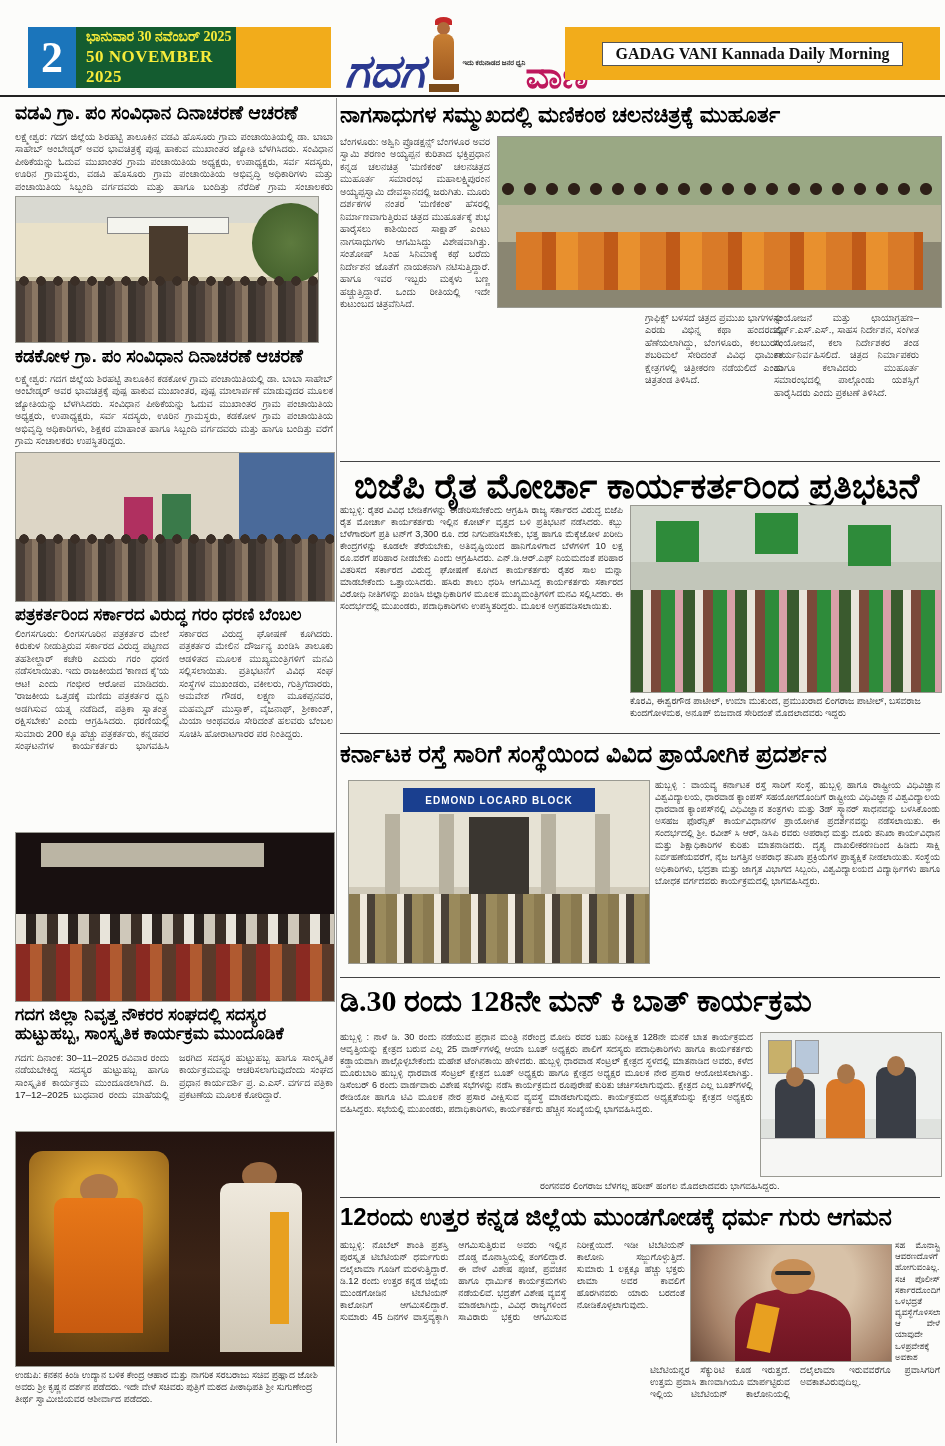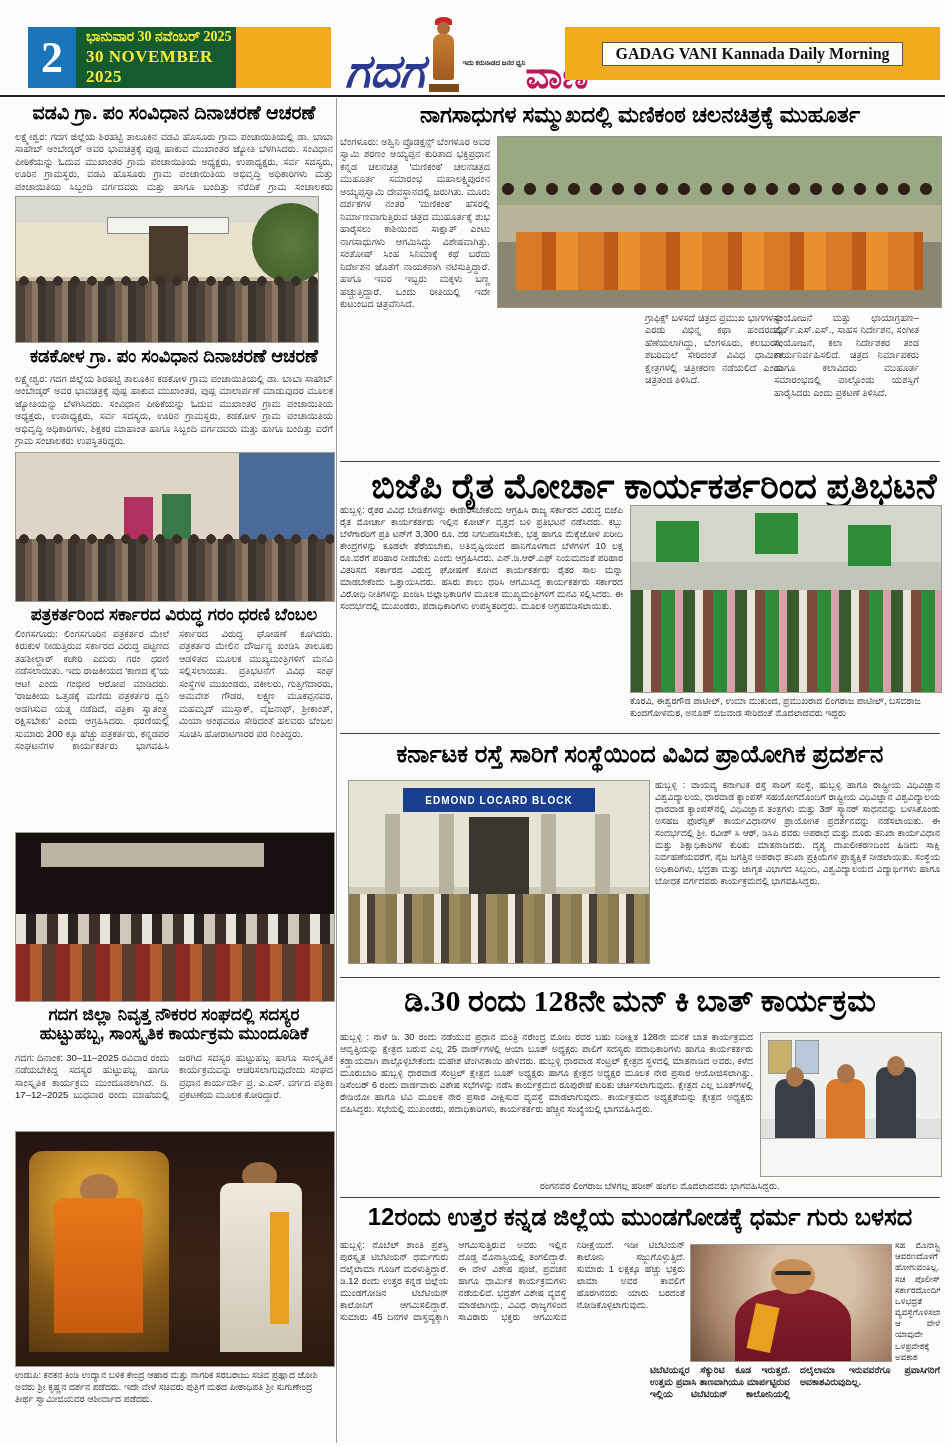--- a/index.html
+++ b/index.html
@@ -24,21 +24,21 @@
   .statue .bodyy{position:absolute;left:6px;top:14px;width:21px;height:46px;border-radius:8px 8px 3px 3px;
                  background:linear-gradient(#c87f33,#a05a20);}
   .statue .base{position:absolute;left:2px;bottom:0;width:30px;height:8px;background:#7a4a1a;}
   .banner{background:#f2ac1b;display:flex;align-items:center;justify-content:center;}
   .banner .inner{background:#fff;border:1px solid #555;color:#111;font-weight:bold;
                  font-size:16px;padding:2px 12px;font-family:"Liberation Serif",serif;}
   .hrule{background:#222;height:2px;}
   .vrule{background:#999;width:1px;}
   .thinrule{background:#444;height:1px;}
   
-  .headline{font-weight:bold;text-align:center;line-height:1.1;font-family:"Liberation Sans","DejaVu Sans",sans-serif;color:#000;}
+  .headline{font-weight:bold;text-align:left;line-height:1.1;font-family:"Liberation Sans","DejaVu Sans",sans-serif;color:#000;}
   .bodytext{font-size:9.6px;line-height:1.3;text-align:justify;font-family:"Liberation Sans","DejaVu Sans",sans-serif;color:#222;}
   .cols2{column-count:2;column-gap:10px;}
   .cols3{column-count:3;column-gap:10px;}
   .caption{font-size:9.3px;line-height:1.3;font-family:"Liberation Sans","DejaVu Sans",sans-serif;color:#222;}
   
   .photo{border:1px solid #9a9a92;overflow:hidden;position:absolute;}
   .ph-vadavi{background:linear-gradient(#d9d9d1 0 18%,#e9e1c9 18% 55%,#c9c0a4 55% 62%,#6a6156 62% 100%);}
   .ph-vadavi .door{position:absolute;left:44%;top:20%;width:13%;height:40%;background:#4a3b2d;}
   .ph-vadavi .bannerw{position:absolute;left:30%;top:14%;width:40%;height:10%;background:#f4f4ee;border:1px solid #888;}
   .ph-vadavi .tree{position:absolute;right:-4%;top:4%;width:26%;height:55%;border-radius:50%;background:radial-gradient(#5d7a3e,#3e5a28);}
@@ -97,21 +97,21 @@
 </style>
 </head>
 <body>
 
 <div class="page">
 
   <div class="abs pagenum" style="left:28px;top:27px;width:48px;height:61px;">2</div>
 
   <div class="abs datebox" style="left:76px;top:27px;width:160px;height:61px;justify-content:center;">
     <div class="kn">ಭಾನುವಾರ 30 ನವೆಂಬರ್ 2025</div>
-    <div class="en">30 NOVEMBER 2025</div>
+    <div class="en">50 NOVEMBER 2025</div>
   </div>
 
   <div class="abs goldbox" style="left:236px;top:27px;width:95px;height:61px;"></div>
 
   <div class="abs masthead" style="left:345px;top:14px;height:78px;">
     <span class="m-first">ಗದಗ</span>
     <span class="statue">
       <span class="cap"></span>
         <span class="head"></span>
         <span class="bodyy"></span>
@@ -210,24 +210,24 @@
       <div class="manhead" style="left:14%;bottom:62%;"></div>
     <div class="man saffron" style="left:36%;"></div>
       <div class="manhead" style="left:42%;bottom:64%;"></div>
     <div class="man" style="left:64%;height:52%;"></div>
       <div class="manhead" style="left:70%;bottom:70%;"></div>
     <div class="table"></div>
   </div>
   <div class="abs caption" style="left:540px;top:1180px;width:400px;height:14px;overflow:hidden;">ರಂಗನವರ ಲಿಂಗರಾಜ ಬೆಳಗಲ್ಲ ಹರೀಶ್ ಹಂಗಲ ಮೊದಲಾದವರು ಭಾಗವಹಿಸಿದ್ದರು.</div>
   <div class="abs thinrule" style="left:340px;top:1197px;width:600px;"></div>
 
-  <div class="abs headline" style="left:340px;top:1204px;width:600px;font-size:24px;">12ರಂದು ಉತ್ತರ ಕನ್ನಡ ಜಿಲ್ಲೆಯ ಮುಂಡಗೋಡಕ್ಕೆ ಧರ್ಮ ಗುರು ಬಳಸದ</div>
+  <div class="abs headline" style="left:340px;top:1204px;width:600px;font-size:24px;">12ರಂದು ಉತ್ತರ ಕನ್ನಡ ಜಿಲ್ಲೆಯ ಮುಂಡಗೋಡಕ್ಕೆ ಧರ್ಮ ಗುರು ಆಗಮನ</div>
   <div class="abs bodytext cols3" style="left:340px;top:1240px;width:345px;height:202px;overflow:hidden;font-size:9.2px;">ಹುಬ್ಬಳ್ಳಿ: ನೊಬೆಲ್ ಶಾಂತಿ ಪ್ರಶಸ್ತಿ ಪುರಸ್ಕೃತ ಟಿಬೆಟಿಯನ್ ಧರ್ಮಗುರು ದಲೈಲಾಮಾ ಗೂಡಿಗೆ ಮರಳುತ್ತಿದ್ದಾರೆ. ಡಿ.12 ರಂದು ಉತ್ತರ ಕನ್ನಡ ಜಿಲ್ಲೆಯ ಮುಂಡಗೋಡಿನ ಟಿಬೆಟಿಯನ್ ಕಾಲೋನಿಗೆ ಆಗಮಿಸಲಿದ್ದಾರೆ. ಸುಮಾರು 45 ದಿನಗಳ ವಾಸ್ತವ್ಯಕ್ಕಾಗಿ ಆಗಮಿಸುತ್ತಿರುವ ಅವರು ಇಲ್ಲಿನ ದೊಡ್ಡ ಮೊನಾಸ್ಟ್ರಿಯಲ್ಲಿ ತಂಗಲಿದ್ದಾರೆ. ಈ ವೇಳೆ ವಿಶೇಷ ಪೂಜೆ, ಪ್ರವಚನ ಹಾಗೂ ಧಾರ್ಮಿಕ ಕಾರ್ಯಕ್ರಮಗಳು ನಡೆಯಲಿವೆ. ಭದ್ರತೆಗೆ ವಿಶೇಷ ವ್ಯವಸ್ಥೆ ಮಾಡಲಾಗಿದ್ದು, ವಿವಿಧ ರಾಜ್ಯಗಳಿಂದ ಸಾವಿರಾರು ಭಕ್ತರು ಆಗಮಿಸುವ ನಿರೀಕ್ಷೆಯಿದೆ. ಇಡೀ ಟಿಬೆಟಿಯನ್ ಕಾಲೋನಿ ಸಜ್ಜುಗೊಳ್ಳುತ್ತಿದೆ. ಸುಮಾರು 1 ಲಕ್ಷಕ್ಕೂ ಹೆಚ್ಚು ಭಕ್ತರು ಲಾಮಾ ಅವರ ಕಾವಲಿಗೆ ಹೊರಗಿನವರು ಯಾರು ಬರದಂತೆ ನೋಡಿಕೊಳ್ಳಲಾಗುವುದು.</div>
   <div class="photo ph-dalai" style="left:690px;top:1244px;width:200px;height:116px;">
     <div class="robe"></div>
       <div class="sash"></div>
       <div class="dhead"></div>
       <div class="glasses"></div>
   </div>
   <div class="abs bodytext" style="left:895px;top:1240px;width:45px;height:120px;overflow:hidden;font-size:8.6px;">ಸಹ ಮೊನಾಸ್ಟ್ರಿ ಆವರಣದೊಳಗೆ ಹೋಗುವಂತಿಲ್ಲ. ಸಚ ಪೊಲೀಸ್ ಸರ್ಕಾರದೊಂದಿಗೆ ಒಳಭದ್ರತೆ ವ್ಯವಸ್ಥೆಗೊಳಿಸಲಾಗುತ್ತದೆ. ಆ ವೇಳೆ ಯಾವುದೇ ಒಳಪ್ರವೇಶಕ್ಕೆ ಅವಕಾಶ ನೀಡುವುದಿಲ್ಲ. ಅನುವು ನಿಗಾವಹಿಸಲಾಗುವುದು.</div>
-  <div class="abs bodytext cols2" style="left:650px;top:1365px;width:290px;height:78px;overflow:hidden;font-size:9.2px;font-weight:bold;">ಟಿಬೆಟಿಯನ್ನರ ಸೆಕ್ಯುರಿಟಿ ಕೂಡ ಇರುತ್ತದೆ. ಉತ್ತಮ ಪ್ರವಾಸಿ ತಾಣವಾಗಿಯೂ ಮಾರ್ಪಟ್ಟಿರುವ ಇಲ್ಲಿಯ ಟಿಬೆಟಿಯನ್ ಕಾಲೋನಿಯಲ್ಲಿ ದಲೈಲಾಮಾ ಇರುವವರೆಗೂ ಪ್ರವಾಸಿಗರಿಗೆ ಅವಕಾಶವಿರುವುದಿಲ್ಲ.</div>
+  <div class="abs bodytext cols2" style="left:650px;top:1365px;width:290px;height:78px;overflow:hidden;font-size:9.2px;">ಟಿಬೆಟಿಯನ್ನರ ಸೆಕ್ಯುರಿಟಿ ಕೂಡ ಇರುತ್ತದೆ. ಉತ್ತಮ ಪ್ರವಾಸಿ ತಾಣವಾಗಿಯೂ ಮಾರ್ಪಟ್ಟಿರುವ ಇಲ್ಲಿಯ ಟಿಬೆಟಿಯನ್ ಕಾಲೋನಿಯಲ್ಲಿ ದಲೈಲಾಮಾ ಇರುವವರೆಗೂ ಪ್ರವಾಸಿಗರಿಗೆ ಅವಕಾಶವಿರುವುದಿಲ್ಲ.</div>
 
 </div>
 
 </body></html>

